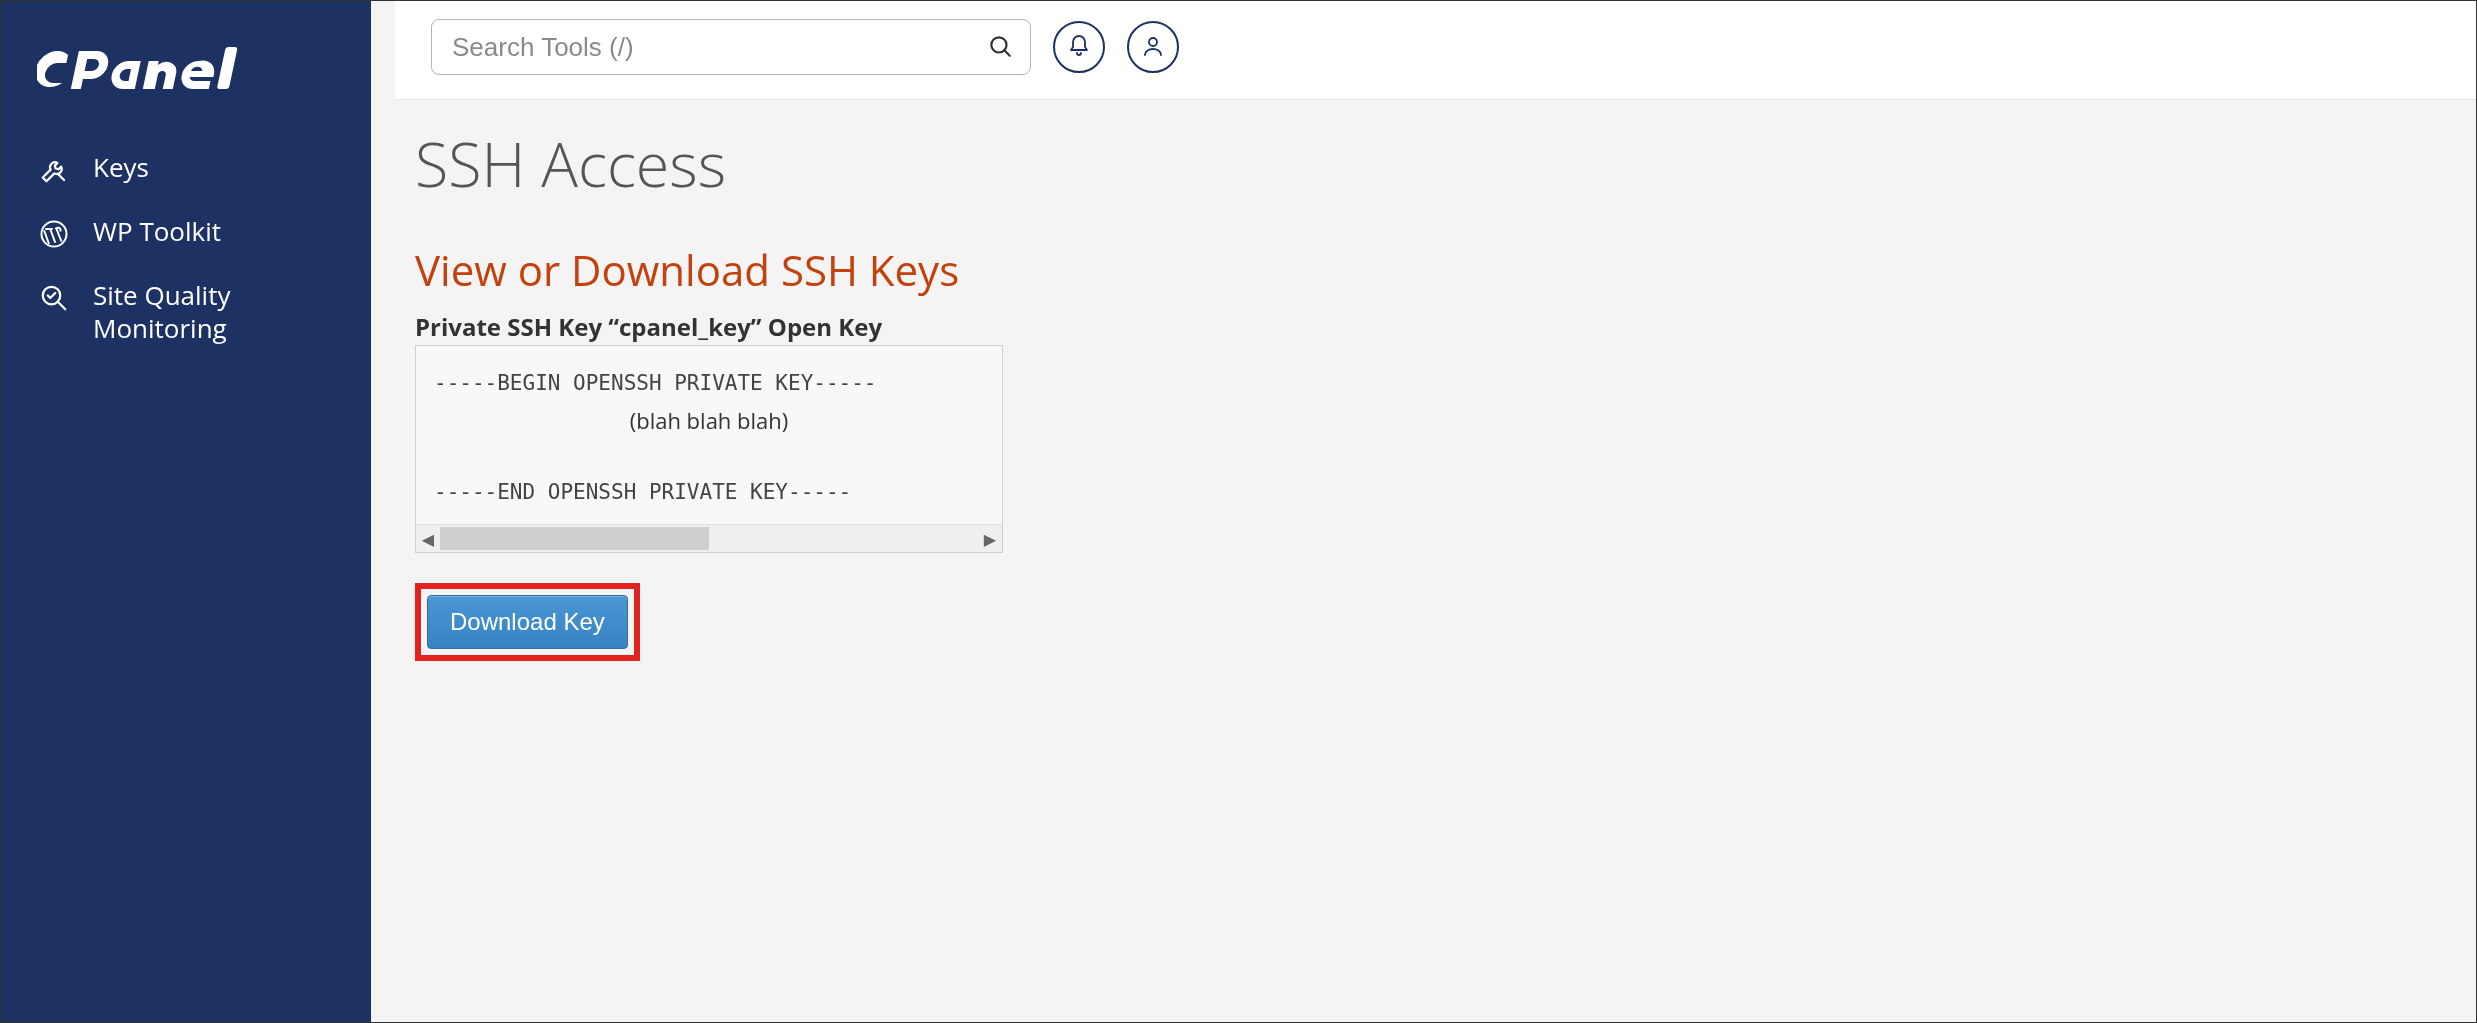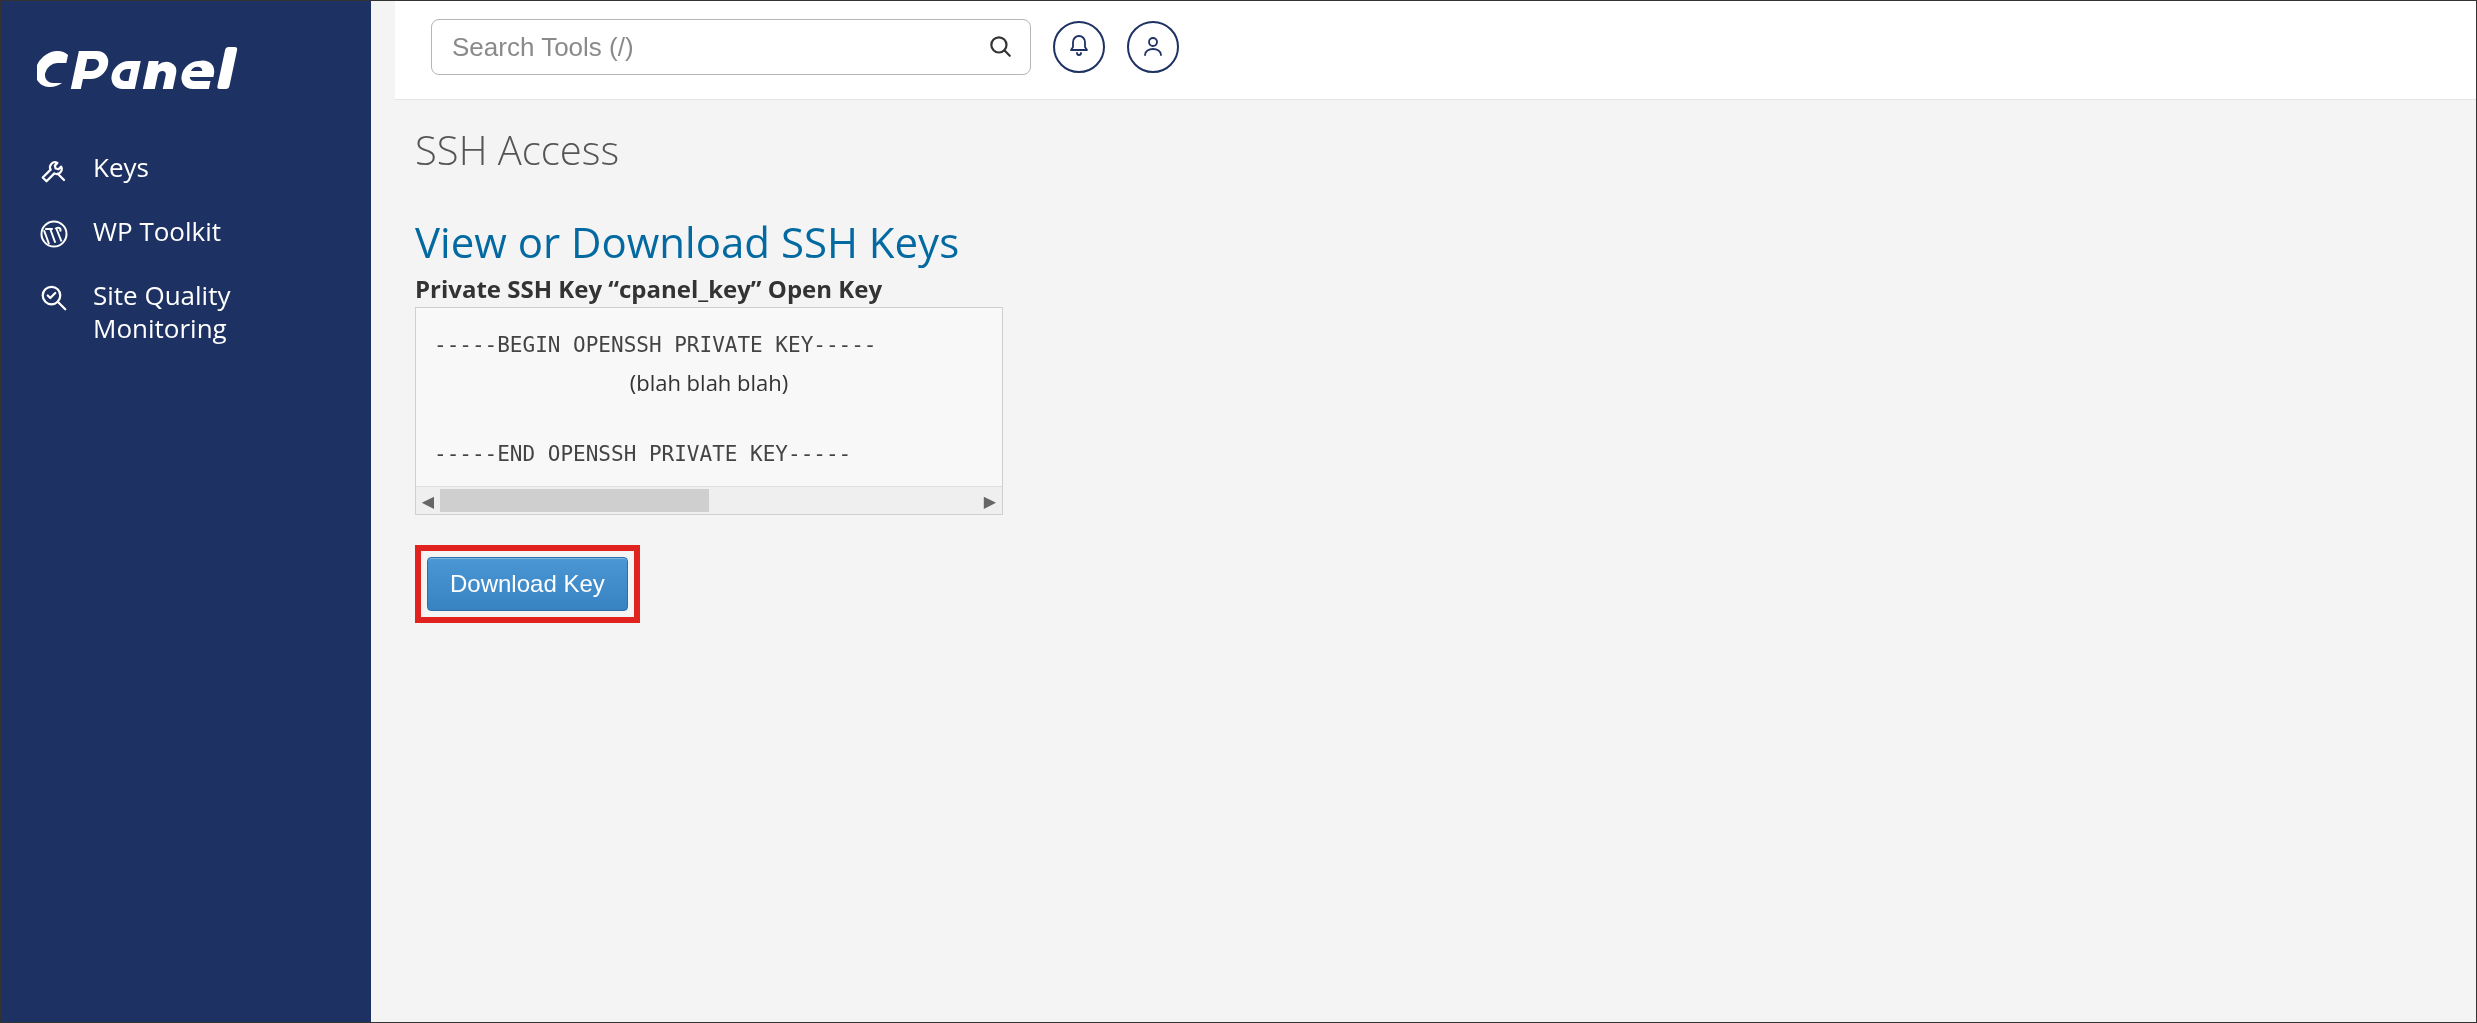--- a/index.html
+++ b/index.html
@@ -89,30 +89,30 @@
     background: #fff;
     display: inline-flex;
     align-items: center; justify-content: center;
     color: #1d3162;
     cursor: pointer;
   }
   .content {
     padding: 22px 44px 40px 44px;
   }
   h1.page-title {
-    font-size: 40px;
+    font-size: 61px;
     font-weight: 300;
     color: #555;
     margin-bottom: 36px;
   }
   h2.section-title {
     font-size: 42px;
     font-weight: 500;
-    color: #0369a1;
-    margin-bottom: 2px;
+    color: #c2410c;
+    margin-bottom: 12px;
   }
   .key-label {
     font-size: 24px;
     font-weight: 700;
     color: #333;
     margin-bottom: 2px;
   }
   .key-box {
     width: 588px;
     border: 1px solid #cfcfcf;

